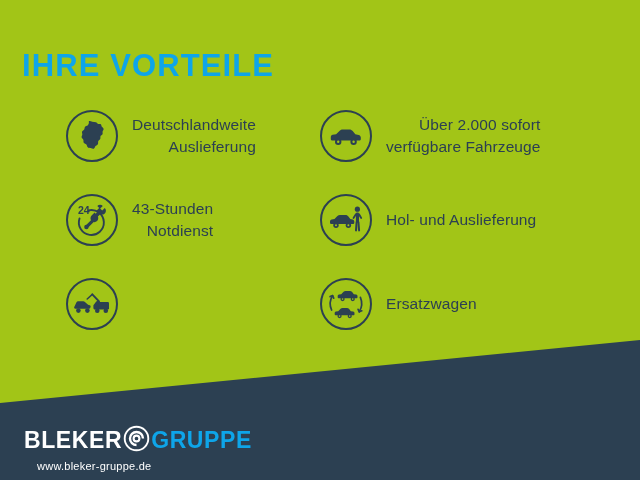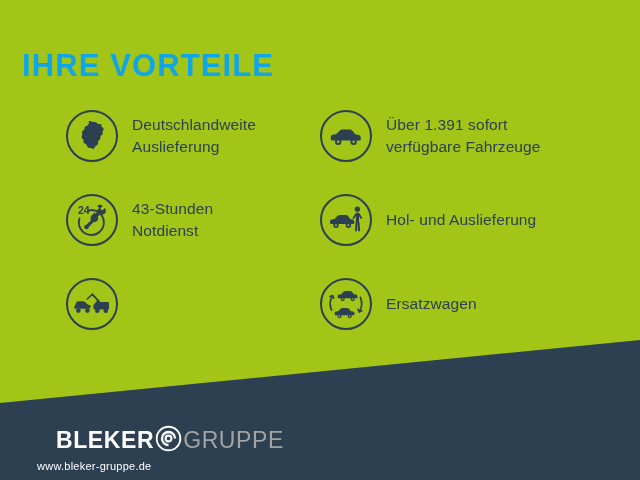--- a/index.html
+++ b/index.html
@@ -59,20 +59,21 @@
     top: 0;
   }
   .feature-col.left  { left: 66px;  width: 250px; }
   .feature-col.right { left: 320px; width: 310px; }
 
   .feature {
     position: relative;
     height: 84px;
     display: flex;
     align-items: center;
+    text-align: right;
   }
 
   .icon-circle {
     flex: 0 0 auto;
     width: 52px;
     height: 52px;
     border: 2.6px solid #2c4052;
     border-radius: 50%;
     box-sizing: border-box;
     display: flex;
@@ -100,26 +101,25 @@
     display: flex;
     align-items: center;
     height: 30px;
   }
   #logo-bleker {
     font-size: 23px;
     font-weight: bold;
     color: #ffffff;
     letter-spacing: 0.6px;
     line-height: 1;
-    margin-left: 32px;
   }
   #logo-gruppe {
     font-size: 23px;
-    font-weight: normal;
-    color: #a3a3a3;
+    font-weight: bold;
+    color: #0ea5e9;
     letter-spacing: 0.6px;
     line-height: 1;
   }
   #logo-mark {
     margin: 0 1px;
   }
   #logo-url {
     margin-top: 5px;
     margin-left: 13px;
     font-size: 11px;
@@ -194,21 +194,21 @@
       <div class="feature">
         <div class="icon-circle">
           <svg width="34" height="22" viewBox="0 0 34 22" aria-hidden="true">
             <path fill="#2c4052" d="M1.8 12.0 c0-1.1 .8-2.0 1.9-2.2 l3.4-.5 3.6-3.6 c.8-.8 1.9-1.3 3.1-1.3 l6.6 0 c1.3 0 2.5 .6 3.3 1.6 l2.6 3.3 3.4 .6 c1.2 .2 2.1 1.3 2.1 2.5 l0 1.5 c0 .9 -.7 1.6 -1.6 1.6 l-26.6 0 c-.9 0 -1.8 -.7 -1.8 -1.6z"></path>
             <circle cx="9.2" cy="16.8" r="3.2" fill="#2c4052"></circle>
             <circle cx="24.6" cy="16.8" r="3.2" fill="#2c4052"></circle>
             <circle cx="9.2" cy="16.8" r="1.2" fill="#a2c517"></circle>
             <circle cx="24.6" cy="16.8" r="1.2" fill="#a2c517"></circle>
           </svg>
         </div>
-        <div class="feature-label">Über 1.391 sofort
+        <div class="feature-label">Über 2.000 sofort
 verfügbare Fahrzeuge</div>
       </div>
 
       <div class="feature">
         <div class="icon-circle">
           <svg width="36" height="32" viewBox="0 0 36 32" aria-hidden="true">
 
             <path fill="#2c4052" d="M2.0 17.5 c0-1.0 .7-1.8 1.7-2.0 l2.8-.5 2.9-3.0 c.7-.7 1.6-1.1 2.6-1.1 l5.4 0 c1.1 0 2.1 .5 2.8 1.4 l2.1 2.7 2.3 .5 c1.0 .2 1.7 1.1 1.7 2.1 l0 1.1 c0 .8 -.6 1.4 -1.4 1.4 l-21.4 0 c-.8 0-1.5-.6-1.5-1.4z"></path>
             <circle cx="8.0" cy="21.3" r="2.7" fill="#2c4052"></circle>
             <circle cx="20.4" cy="21.3" r="2.7" fill="#2c4052"></circle>

